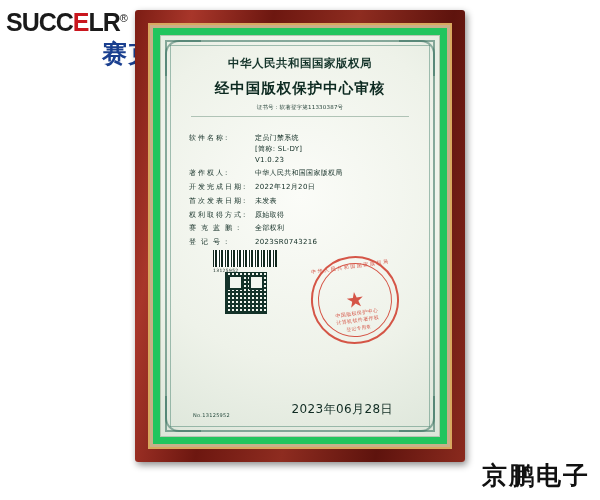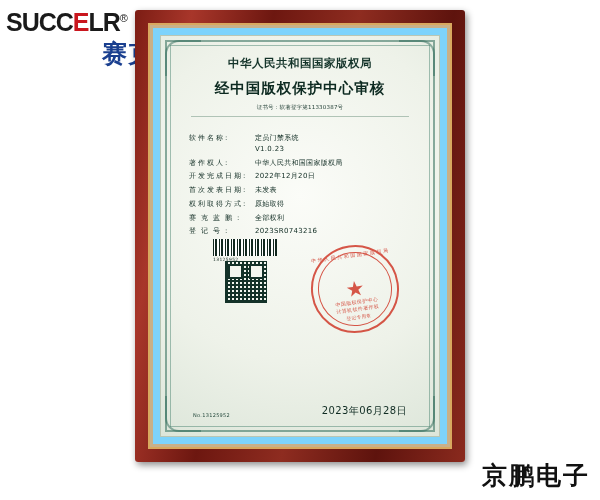--- a/index.html
+++ b/index.html
@@ -64,21 +64,21 @@
   .frame-inner-bevel{
     width:100%;height:100%;
     box-sizing:border-box;
     border:2px solid #d8a85f;
     background:#c9b089;
     padding:3px;
   }
   .mat{
     width:100%;height:100%;
     box-sizing:border-box;
-    background:#7dd3fc;
+    background:#22c55e;
     padding:7px;
     position:relative;
   }
   
   .cert{
     width:100%;height:100%;
     box-sizing:border-box;
     position:relative;
     background:
       radial-gradient(circle at 50% 40%, #fbfcf8 0%, #eef2e9 60%, #dde6da 100%);
@@ -224,22 +224,22 @@
   }
   .seal-l1,.seal-l2,.seal-l3{
     position:absolute;left:0;right:0;text-align:center;
     font-size:5px;color:#cf3323;letter-spacing:.4px;
   }
   .seal-l1{bottom:26px;}
   .seal-l2{bottom:19px;}
   .seal-l3{bottom:11px;font-size:4.6px;}
 
   .date{
-    position:absolute;right:8px;bottom:4px;
-    font-size:10px;color:#102c23;letter-spacing:.4px;
+    position:absolute;right:22px;bottom:4px;
+    font-size:12px;color:#102c23;letter-spacing:.4px;
   }
   .docno{
     position:absolute;left:8px;bottom:4px;
     font-size:5px;color:#24493c;letter-spacing:.3px;
   }
   .seal-cn-top{
     position:absolute;left:0;right:0;top:5px;text-align:center;
     font-size:5px;color:#cf3323;letter-spacing:1.6px;
   }
 </style>
@@ -270,20 +270,21 @@
           <div class="title">经中国版权保护中心审核</div>
           <div class="certno">证书号：软著登字第11330387号</div>
           <div class="rule"></div>
 
           <div class="fields">
 
             <div class="field-row">
               <div class="field-label">软件名称:</div>
               <div class="field-value">
                 <div>定员门禁系统</div>
+                <div class="sub-line">[简称: SL-DY]</div>
                 <div class="sub-line">V1.0.23</div>
               </div>
             </div>
 
             <div class="field-row">
               <div class="field-label">著作权人:</div>
               <div class="field-value">中华人民共和国国家版权局</div>
             </div>
 
             <div class="field-row">

